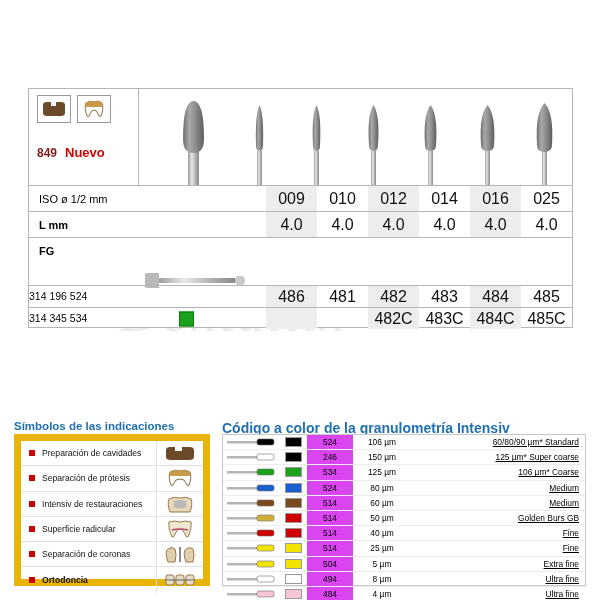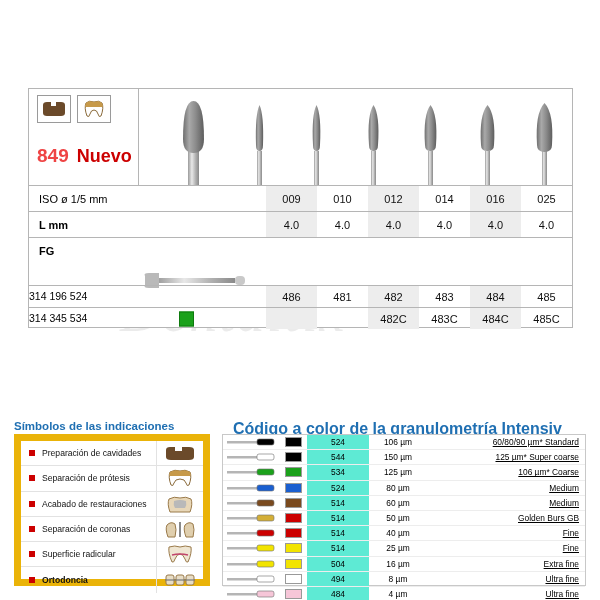--- a/index.html
+++ b/index.html
@@ -46,22 +46,22 @@
     position:absolute; left:8px; top:6px; display:flex; gap:6px;
   }
   .icon-box{
     width:32px;height:26px;border:1px solid #9a9a9a;background:#fff;
     display:flex;align-items:center;justify-content:center;
   }
   .code-row{
     position:absolute; left:8px; top:56px;
     display:flex; align-items:baseline; gap:8px;
   }
-  .code-num{font-size:19px;font-weight:bold;color:#ef4444;}
-  .code-new{font-size:18px;font-weight:bold;color:#cc0000;}
+  .code-num{font-size:12px;font-weight:bold;color:#7f1d1d;}
+  .code-new{font-size:13px;font-weight:bold;color:#cc0000;}
 
   .hdr-img{
     position:absolute; left:110px; top:0; right:0; height:96px;
   }
 
   
   .row{
     position:absolute; left:0; right:0;
     border-top:1px solid #b5b5b5;
     box-sizing:border-box;
@@ -71,21 +71,21 @@
     font-size:11px;
   }
   .row .lbl.bold{font-weight:bold;}
   .cells{
     position:absolute; left:237px; right:0; top:0; bottom:0;
     display:flex;
   }
   .cell{
     flex:1 1 0;
     display:flex;align-items:center;justify-content:center;
-    font-size:11px;
+    font-size:16px;
     color:#111;
   }
   .cell.alt{background:#ededed;}
   .row-iso{top:96px;height:26px;}
   .row-lmm{top:122px;height:26px;}
   .row-fg{top:148px;height:26px;}
 
   .ref-row{
     position:absolute;left:0;right:0;height:22px;
     border-top:1px solid #b5b5b5;box-sizing:border-box;
@@ -124,36 +124,36 @@
   .sym-label{font-size:8.6px;color:#111;flex:1 1 auto;}
   .sym-pic{
     width:46px;height:100%;
     border-left:1px solid #e2e2e2;
     display:flex;align-items:center;justify-content:center;
     flex:0 0 auto;
   }
 
   
   .col-title{
-    position:absolute;left:233px;top:420px;
-    font-size:16px;font-weight:bold;color:#1f6fb2;
+    position:absolute;left:222px;top:420px;
+    font-size:14px;font-weight:bold;color:#1f6fb2;
   }
   .col-box{
     position:absolute;left:222px;top:434px;width:364px;height:152px;
     border:1px solid #c8c8c8;box-sizing:border-box;background:#fff;
   }
   .col-row{
     display:flex;align-items:center;height:15.2px;
     border-bottom:1px solid #ededed;box-sizing:border-box;
   }
   .col-row:last-child{border-bottom:none;}
   .col-bur{width:56px;display:flex;align-items:center;padding-left:4px;box-sizing:border-box;}
   .col-swatch{width:28px;display:flex;align-items:center;justify-content:center;}
   .sw{width:15px;height:8px;border:1px solid #999;}
-  .col-num{width:62px;text-align:center;font-size:8.4px;background:#5eead4;height:100%;display:flex;align-items:center;justify-content:center;}
+  .col-num{width:46px;text-align:center;font-size:8.4px;background:#d946ef;height:100%;display:flex;align-items:center;justify-content:center;}
   .col-um{width:58px;text-align:center;font-size:8.4px;height:100%;display:flex;align-items:center;justify-content:center;}
   .col-desc{flex:1 1 auto;text-align:right;padding-right:6px;font-size:8.4px;text-decoration:underline;}
 
   .bur-svg{display:block;}
 </style>
 </head>
 <body>
 
 <div class="watermark">Dentaltix</div>
 
@@ -222,21 +222,21 @@
         <path d="M342 56 Q340 26 348.5 16 Q357 26 355 56 Q355 62 348.5 62 Q342 62 342 56 Z" fill="url(#head)"></path>
       </g>
       <g>
         <rect x="403" y="62" width="5" height="34" fill="url(#shaft)"></rect>
         <path d="M398 56 Q396 24 405.5 14 Q415 24 413 56 Q413 63 405.5 63 Q398 63 398 56 Z" fill="url(#head)"></path>
       </g>
     </svg>
   </div>
 
   <div class="row row-iso">
-    <span class="lbl">ISO ø 1/5 mm</span>
+    <span class="lbl">ISO ø 1/2 mm</span>
     <div class="cells">
       <div class="cell alt">009</div>
       <div class="cell">010</div>
       <div class="cell alt">012</div>
       <div class="cell">014</div>
       <div class="cell alt">016</div>
       <div class="cell">025</div>
     </div>
   </div>
 
@@ -312,48 +312,48 @@
     <div class="sym-pic">
       <svg width="34" height="18" viewBox="0 0 34 18" class="bur-svg">
         <path d="M7 3 Q12 0 17 2 Q22 0 27 3 Q29 8 26 16 Q24 18 23 14 Q22 10 17 10 Q12 10 11 14 Q10 18 8 16 Q5 8 7 3 Z" fill="#fff" stroke="#8a6a3a" stroke-width="1"></path>
         <path d="M7 3 Q12 0 17 2 Q22 0 27 3 Q28 5 27.5 7 L6.5 7 Q6 5 7 3 Z" fill="#c79a4a"></path>
       </svg>
     </div>
   </div>
 
   <div class="sym-row">
     <div class="sym-bullet"></div>
-    <div class="sym-label">Acabado de restauraciones</div>
+    <div class="sym-label">Intensiv de restauraciones</div>
     <div class="sym-pic">
       <svg width="34" height="18" viewBox="0 0 34 18" class="bur-svg">
         <path d="M6 4 Q11 1 17 3 Q23 1 28 4 Q30 9 27 17 L7 17 Q4 9 6 4 Z" fill="#e8d7b8" stroke="#9a7a4a" stroke-width="1"></path>
         <path d="M11 6 Q17 4 23 6 Q24 10 22 13 L12 13 Q10 10 11 6 Z" fill="#b9b9b9"></path>
+      </svg>
+    </div>
+  </div>
+
+  <div class="sym-row">
+    <div class="sym-bullet"></div>
+    <div class="sym-label">Superficie radicular</div>
+    <div class="sym-pic">
+      <svg width="34" height="18" viewBox="0 0 34 18" class="bur-svg">
+        <path d="M6 2 Q12 0 17 2 Q22 0 28 2 Q29 8 25 17 Q23 18 22 14 Q20 9 17 9 Q14 9 12 14 Q11 18 9 17 Q5 8 6 2 Z" fill="#efe6d2" stroke="#9a7a4a" stroke-width="1"></path>
+        <path d="M9 10 Q17 8 25 10" fill="none" stroke="#c1456b" stroke-width="1.4"></path>
       </svg>
     </div>
   </div>
 
   <div class="sym-row">
     <div class="sym-bullet"></div>
     <div class="sym-label">Separación de coronas</div>
     <div class="sym-pic">
       <svg width="34" height="18" viewBox="0 0 34 18" class="bur-svg">
         <path d="M4 5 Q8 1 12 4 Q14 9 12 17 L5 17 Q2 9 4 5 Z" fill="#e0cfae" stroke="#9a7a4a" stroke-width="1"></path>
         <path d="M22 5 Q26 1 30 4 Q32 9 30 17 L23 17 Q20 9 22 5 Z" fill="#e0cfae" stroke="#9a7a4a" stroke-width="1"></path>
         <rect x="16" y="2" width="2" height="15" fill="#8a8a8a"></rect>
-      </svg>
-    </div>
-  </div>
-
-  <div class="sym-row">
-    <div class="sym-bullet"></div>
-    <div class="sym-label">Superficie radicular</div>
-    <div class="sym-pic">
-      <svg width="34" height="18" viewBox="0 0 34 18" class="bur-svg">
-        <path d="M6 2 Q12 0 17 2 Q22 0 28 2 Q29 8 25 17 Q23 18 22 14 Q20 9 17 9 Q14 9 12 14 Q11 18 9 17 Q5 8 6 2 Z" fill="#efe6d2" stroke="#9a7a4a" stroke-width="1"></path>
-        <path d="M9 10 Q17 8 25 10" fill="none" stroke="#c1456b" stroke-width="1.4"></path>
       </svg>
     </div>
   </div>
 
   <div class="sym-row">
     <div class="sym-bullet"></div>
     <div class="sym-label">Ortodoncia</div>
     <div class="sym-pic">
       <svg width="34" height="18" viewBox="0 0 34 18" class="bur-svg">
         <rect x="3" y="4" width="8" height="10" rx="2" fill="#e7ddc6" stroke="#9a7a4a" stroke-width="1"></rect>
@@ -387,21 +387,21 @@
   <div class="col-row">
     <div class="col-bur">
       <svg width="48" height="8" viewBox="0 0 48 8" class="bur-svg">
           <rect x="0" y="3" width="30" height="2.5" fill="#b5b5b5"></rect>
           <rect x="30" y="1" width="17" height="6" rx="2" fill="#ffffff" stroke="#6d6d6d" stroke-width="0.6"></rect>
         </svg>
     </div>
     <div class="col-swatch">
         <div class="sw" style="background:#000000"></div>
       </div>
-    <div class="col-num">544</div>
+    <div class="col-num">246</div>
     <div class="col-um">150 µm</div>
     <div class="col-desc">125 µm* Super coarse</div>
   </div>
 
   <div class="col-row">
     <div class="col-bur">
       <svg width="48" height="8" viewBox="0 0 48 8" class="bur-svg">
           <rect x="0" y="3" width="30" height="2.5" fill="#b5b5b5"></rect>
           <rect x="30" y="1" width="17" height="6" rx="2" fill="#1ba11b" stroke="#6d6d6d" stroke-width="0.6"></rect>
         </svg>
@@ -493,21 +493,21 @@
     <div class="col-bur">
       <svg width="48" height="8" viewBox="0 0 48 8" class="bur-svg">
           <rect x="0" y="3" width="30" height="2.5" fill="#b5b5b5"></rect>
           <rect x="30" y="1" width="17" height="6" rx="2" fill="#f2e400" stroke="#6d6d6d" stroke-width="0.6"></rect>
         </svg>
     </div>
     <div class="col-swatch">
         <div class="sw" style="background:#f2e400"></div>
       </div>
     <div class="col-num">504</div>
-    <div class="col-um">16 µm</div>
+    <div class="col-um">5 µm</div>
     <div class="col-desc">Extra fine</div>
   </div>
 
   <div class="col-row">
     <div class="col-bur">
       <svg width="48" height="8" viewBox="0 0 48 8" class="bur-svg">
           <rect x="0" y="3" width="30" height="2.5" fill="#b5b5b5"></rect>
           <rect x="30" y="1" width="17" height="6" rx="2" fill="#ffffff" stroke="#6d6d6d" stroke-width="0.6"></rect>
         </svg>
     </div>

